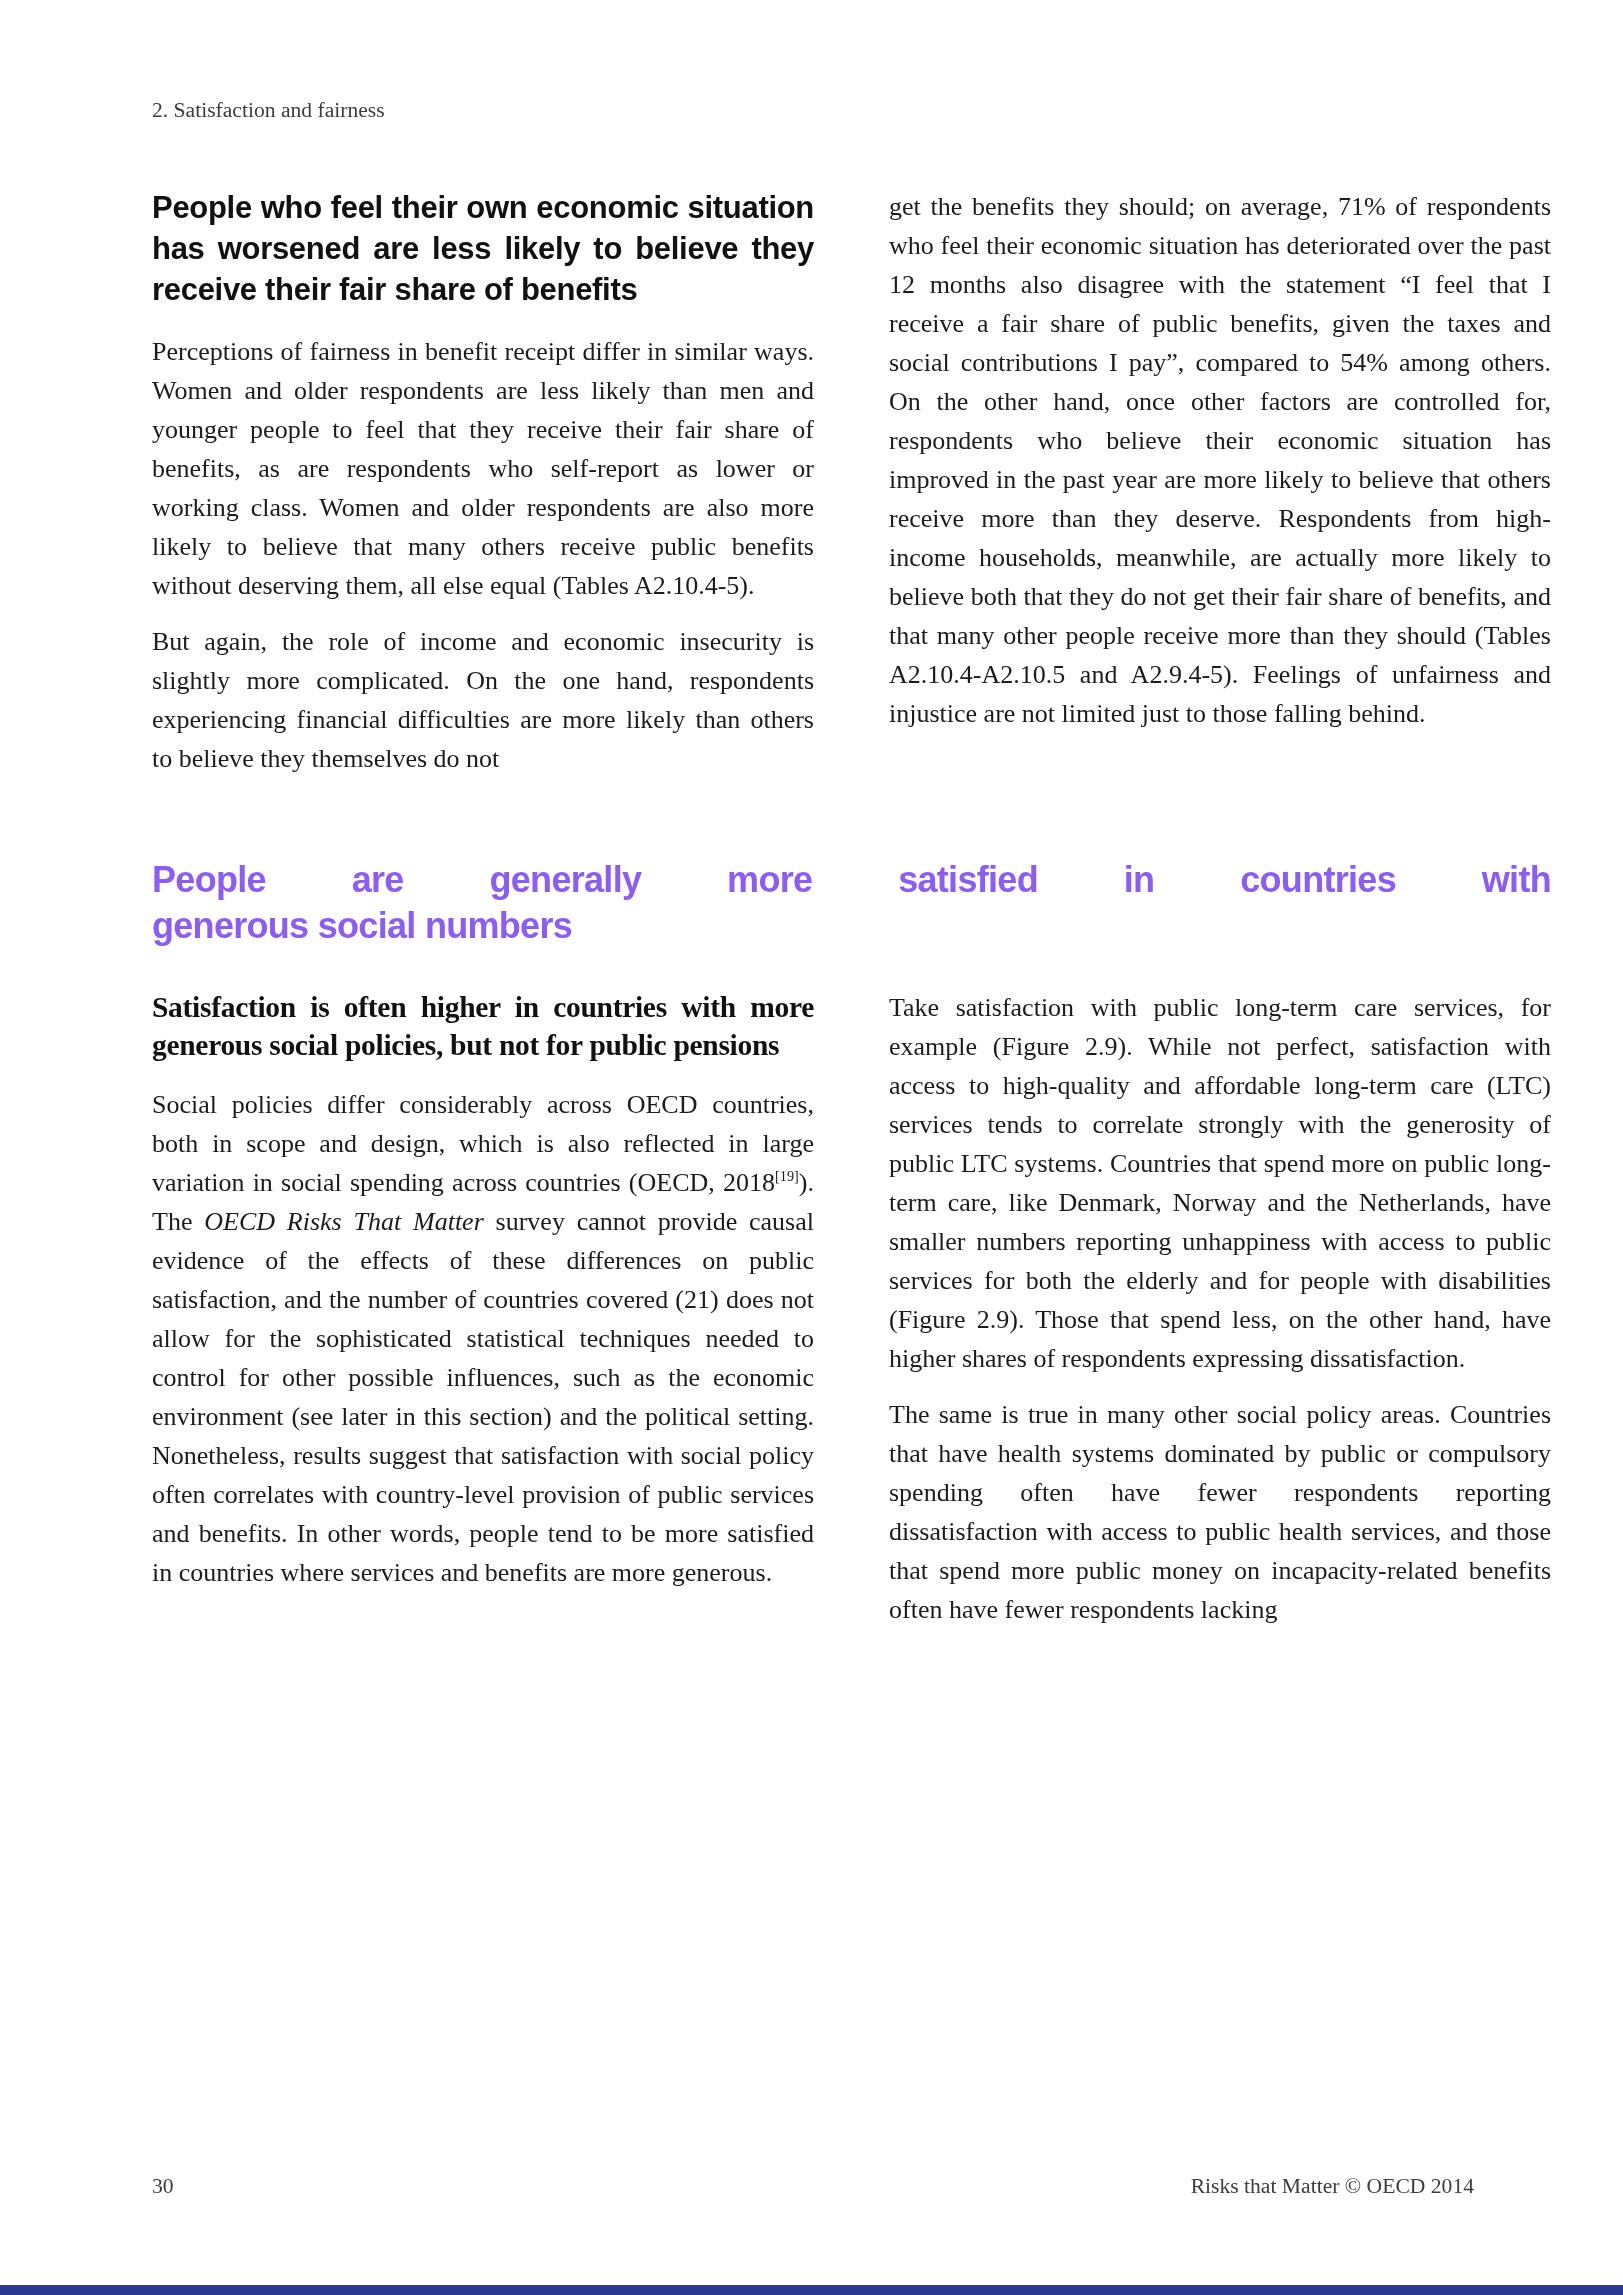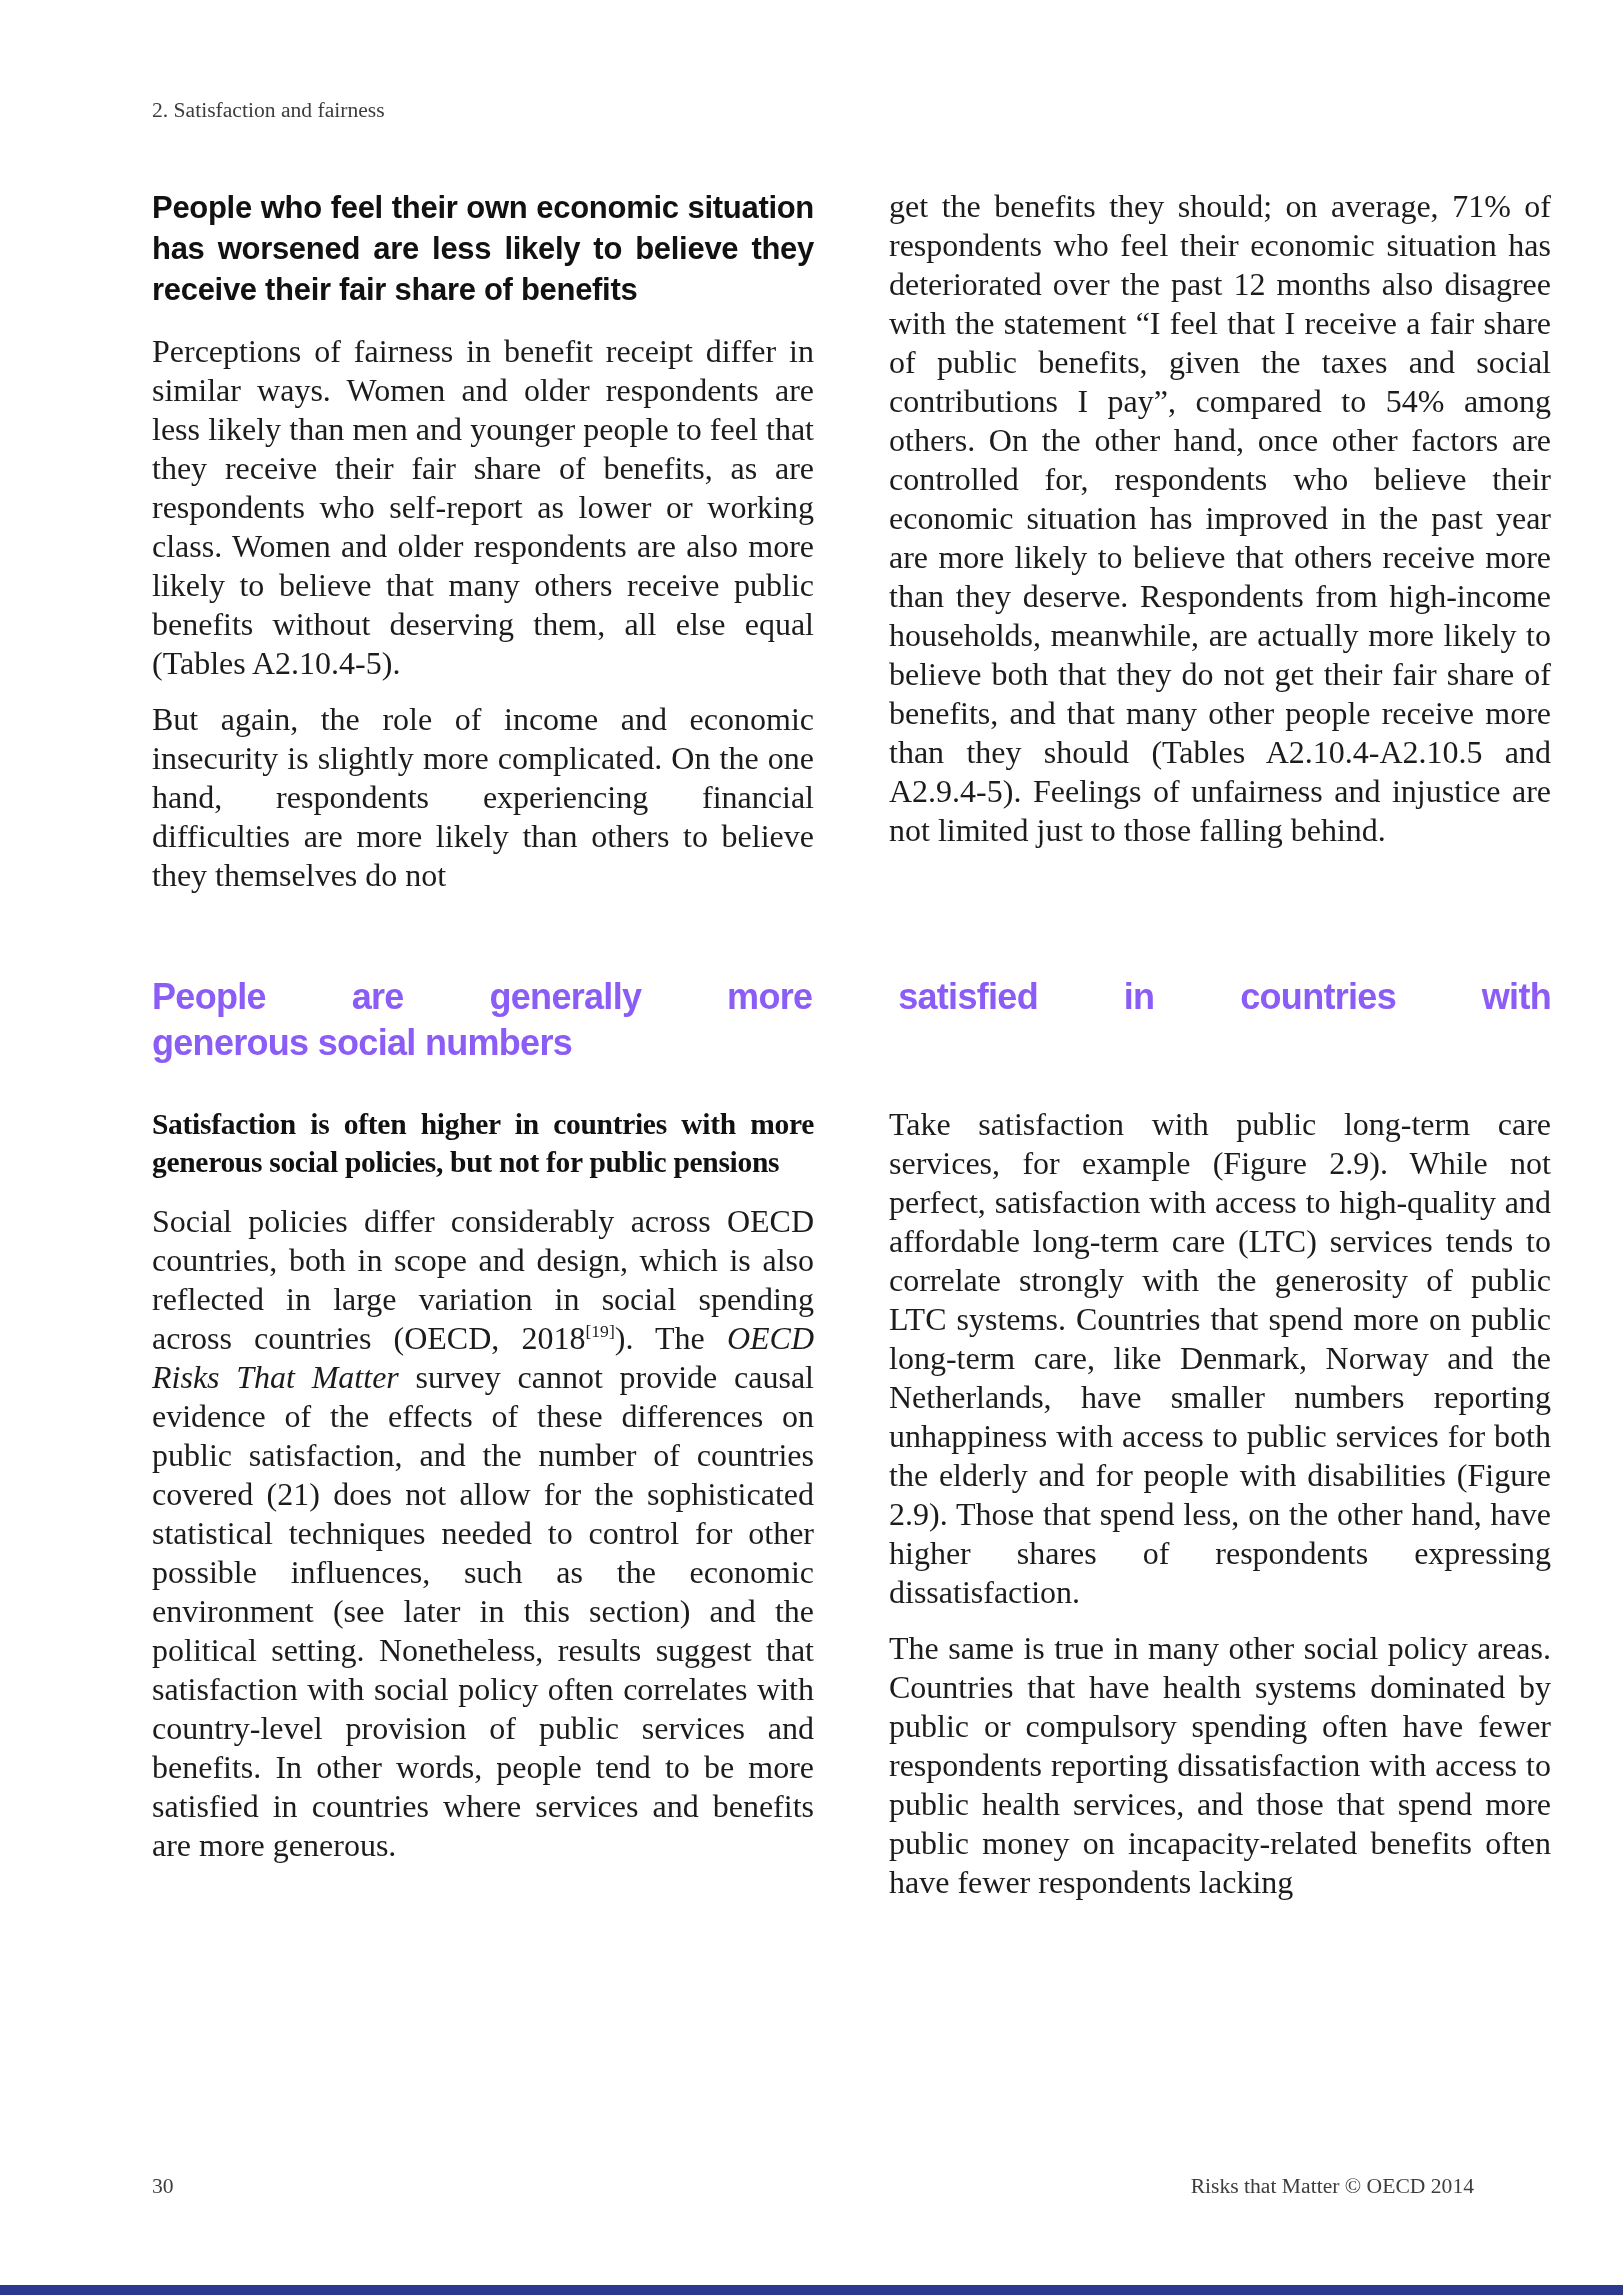--- a/index.html
+++ b/index.html
@@ -64,21 +64,21 @@
     display: block;
     text-align: justify;
     text-align-last: justify;
   }
   h1.big .line2 {
     display: block;
     text-align: left;
   }
   p.body {
     font-family: "Liberation Serif", serif;
-    font-size: 32px;
+    font-size: 26px;
     line-height: 39px;
     text-align: justify;
     color: #1c1c1c;
     margin: 0 0 17px 0;
   }
   p.body em {
     font-style: italic;
   }
   p.body sup {
     font-size: 0.55em;

